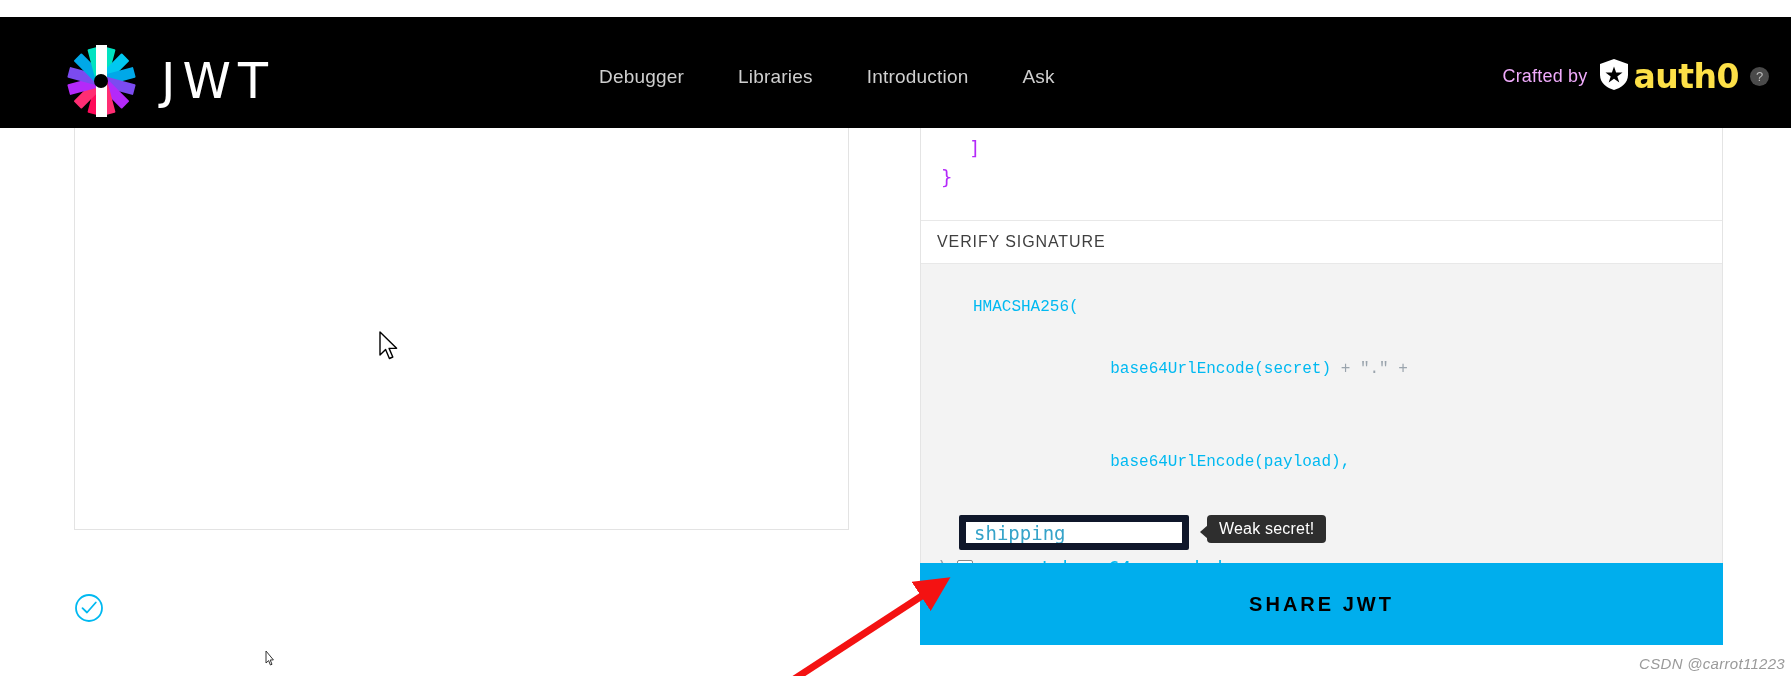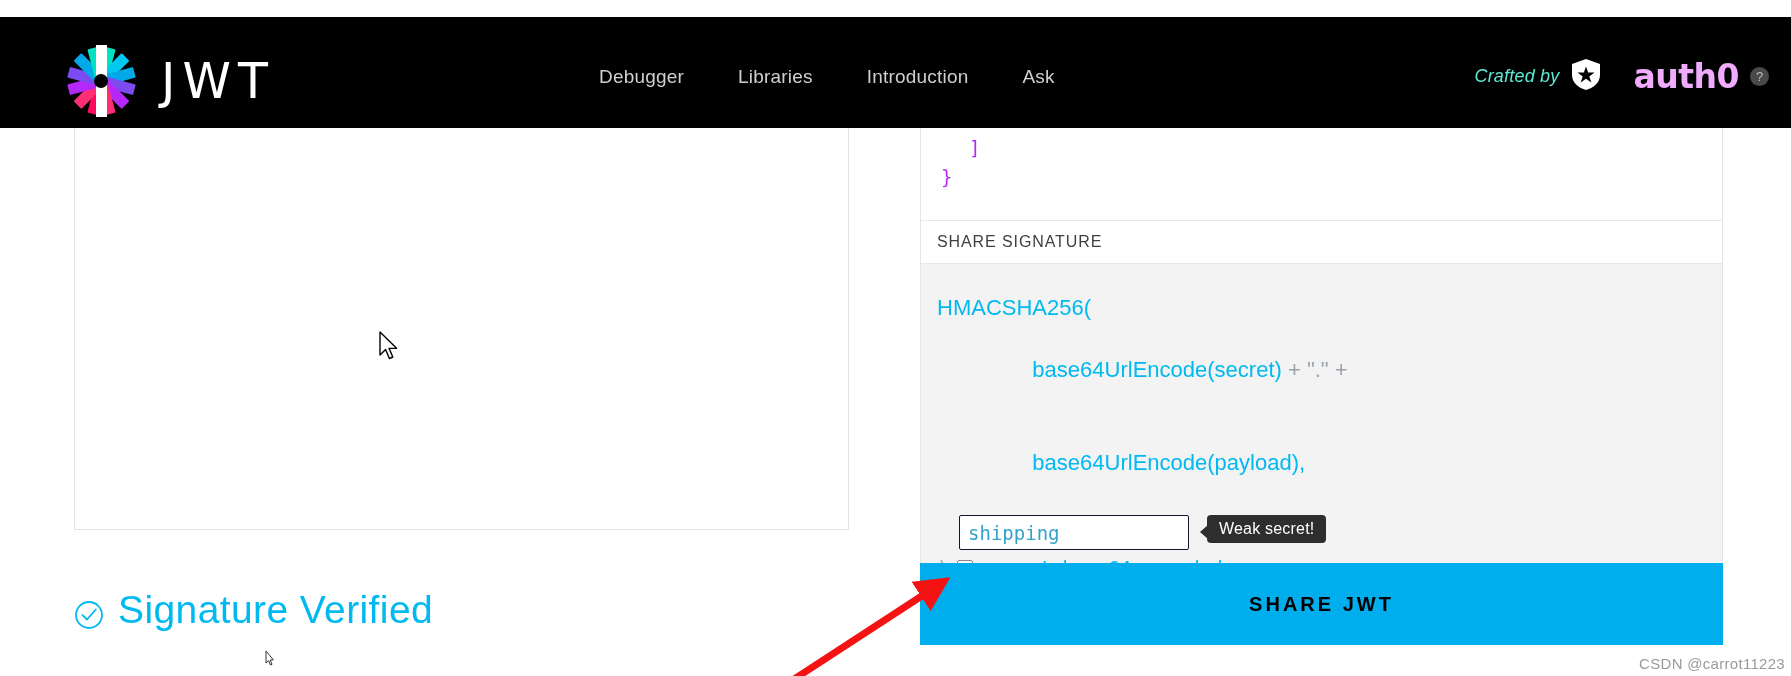--- a/index.html
+++ b/index.html
@@ -61,27 +61,26 @@
     text-decoration: none;
     padding: 6px 9px;
     letter-spacing: .2px;
   }
 
   .crafted {
     position: absolute; right: 22px; top: 0; height: 119px;
     display: flex; align-items: center; gap: 11px;
   }
   .crafted-label {
-    color: #5eead4; font-size: 18px; letter-spacing: .2px; font-style: italic;
+    color: #f0abfc; font-size: 18px; letter-spacing: .2px;
   }
   .auth0-lockup { display:flex; align-items:center; gap: 5px; }
   .auth0-word {
-    color: #f0abfc; font-size: 33px; font-weight: 700; letter-spacing: -.5px;
+    color: #fde047; font-size: 33px; font-weight: 700; letter-spacing: -.5px;
     font-family: "DejaVu Sans", sans-serif;
-    margin-left: 28px;
   }
   .help-dot {
     width: 19px; height: 19px; border-radius: 50%;
     background: #4a4a4a; color: #bdbdbd;
     font-size: 13px; line-height: 19px; text-align: center;
     font-family: "Liberation Sans", sans-serif;
   }
 
   
   .stage {
@@ -142,39 +141,40 @@
     color: #3f3f3f;
     background: #ffffff;
   }
   .verify-body {
     background: #f3f3f3;
     border-top: 1px solid #e8e8e8;
     padding: 28px 0 26px 16px;
     min-height: 207px;
   }
   .code-line {
-    font-family: Liberation Sans, sans-serif;
-    font-size: 22px;
+    font-family: Liberation Mono, monospace;
+    font-size: 16px;
     line-height: 31px;
     color: #00b9f1;
     white-space: pre;
+    margin-left: 36px;
   }
   .code-line .op { color: #9aa4ad; }
   .code-line .str { color: #9aa4ad; }
   .code-line .ind { padding-left: 22px; }
 
   .secret-row {
     position: relative;
     margin: 6px 0 2px 0;
     height: 38px;
   }
   .secret-input {
     position: absolute; left: 22px; top: 0;
     width: 230px; height: 35px;
-    border: 1px solid #0f172a;
+    border: 7px solid #0f172a;
     border-radius: 2px;
     background: #ffffff;
     font-family: "DejaVu Sans Mono", monospace;
     font-size: 19px;
     color: #35a3c9;
     padding: 0 8px;
     outline: none;
   }
   .tooltip {
     position: absolute; left: 270px; top: 0px;
@@ -236,20 +236,21 @@
   
   .cursor { position: absolute; pointer-events: none; }
   .cursor-main { left: 378px; top: 203px; }
   .cursor-small { left: 265px; top: 522px; }
 
   .watermark {
     position: absolute; right: 6px; bottom: 4px;
     color: #9a9a9a;
     font-size: 15px;
     letter-spacing: .3px;
+    font-style: italic;
   }
 </style>
 </head>
 <body>
 
 <div id="page">
 
   <div class="top-sliver"></div>
 
   <div class="site-header">
@@ -301,34 +302,33 @@
 
     <div class="left-card"></div>
 
     <div class="sig-status">
       <span class="check-circle">
         <svg width="30" height="30" viewBox="0 0 30 30" aria-hidden="true">
           <circle cx="15" cy="15" r="13" fill="none" stroke="#00b9f1" stroke-width="1.8"></circle>
           <path d="M8.5 15.2 L13 19.5 L21.8 9.5" fill="none" stroke="#00b9f1" stroke-width="1.8" stroke-linecap="round" stroke-linejoin="round"></path>
         </svg>
       </span>
-      <span>Signature Verified</span>
     </div>
 
     <div class="right-col">
       <div class="jwt-panel">
 
         <div class="payload-tail">
           <div class="ind1">]</div>
           <div>}</div>
         </div>
 
         <div class="panel-sep"></div>
 
-        <div class="section-head">SHARE SIGNATURE</div>
+        <div class="section-head">VERIFY SIGNATURE</div>
 
         <div class="verify-body">
 
           <div class="code-line">HMACSHA256(</div>
 
           <div class="code-line">
             <span class="ind">base64UrlEncode(secret)</span><span class="op"> + </span><span class="str">"."</span><span class="op"> +</span>
           </div>
 
           <div class="code-line">

